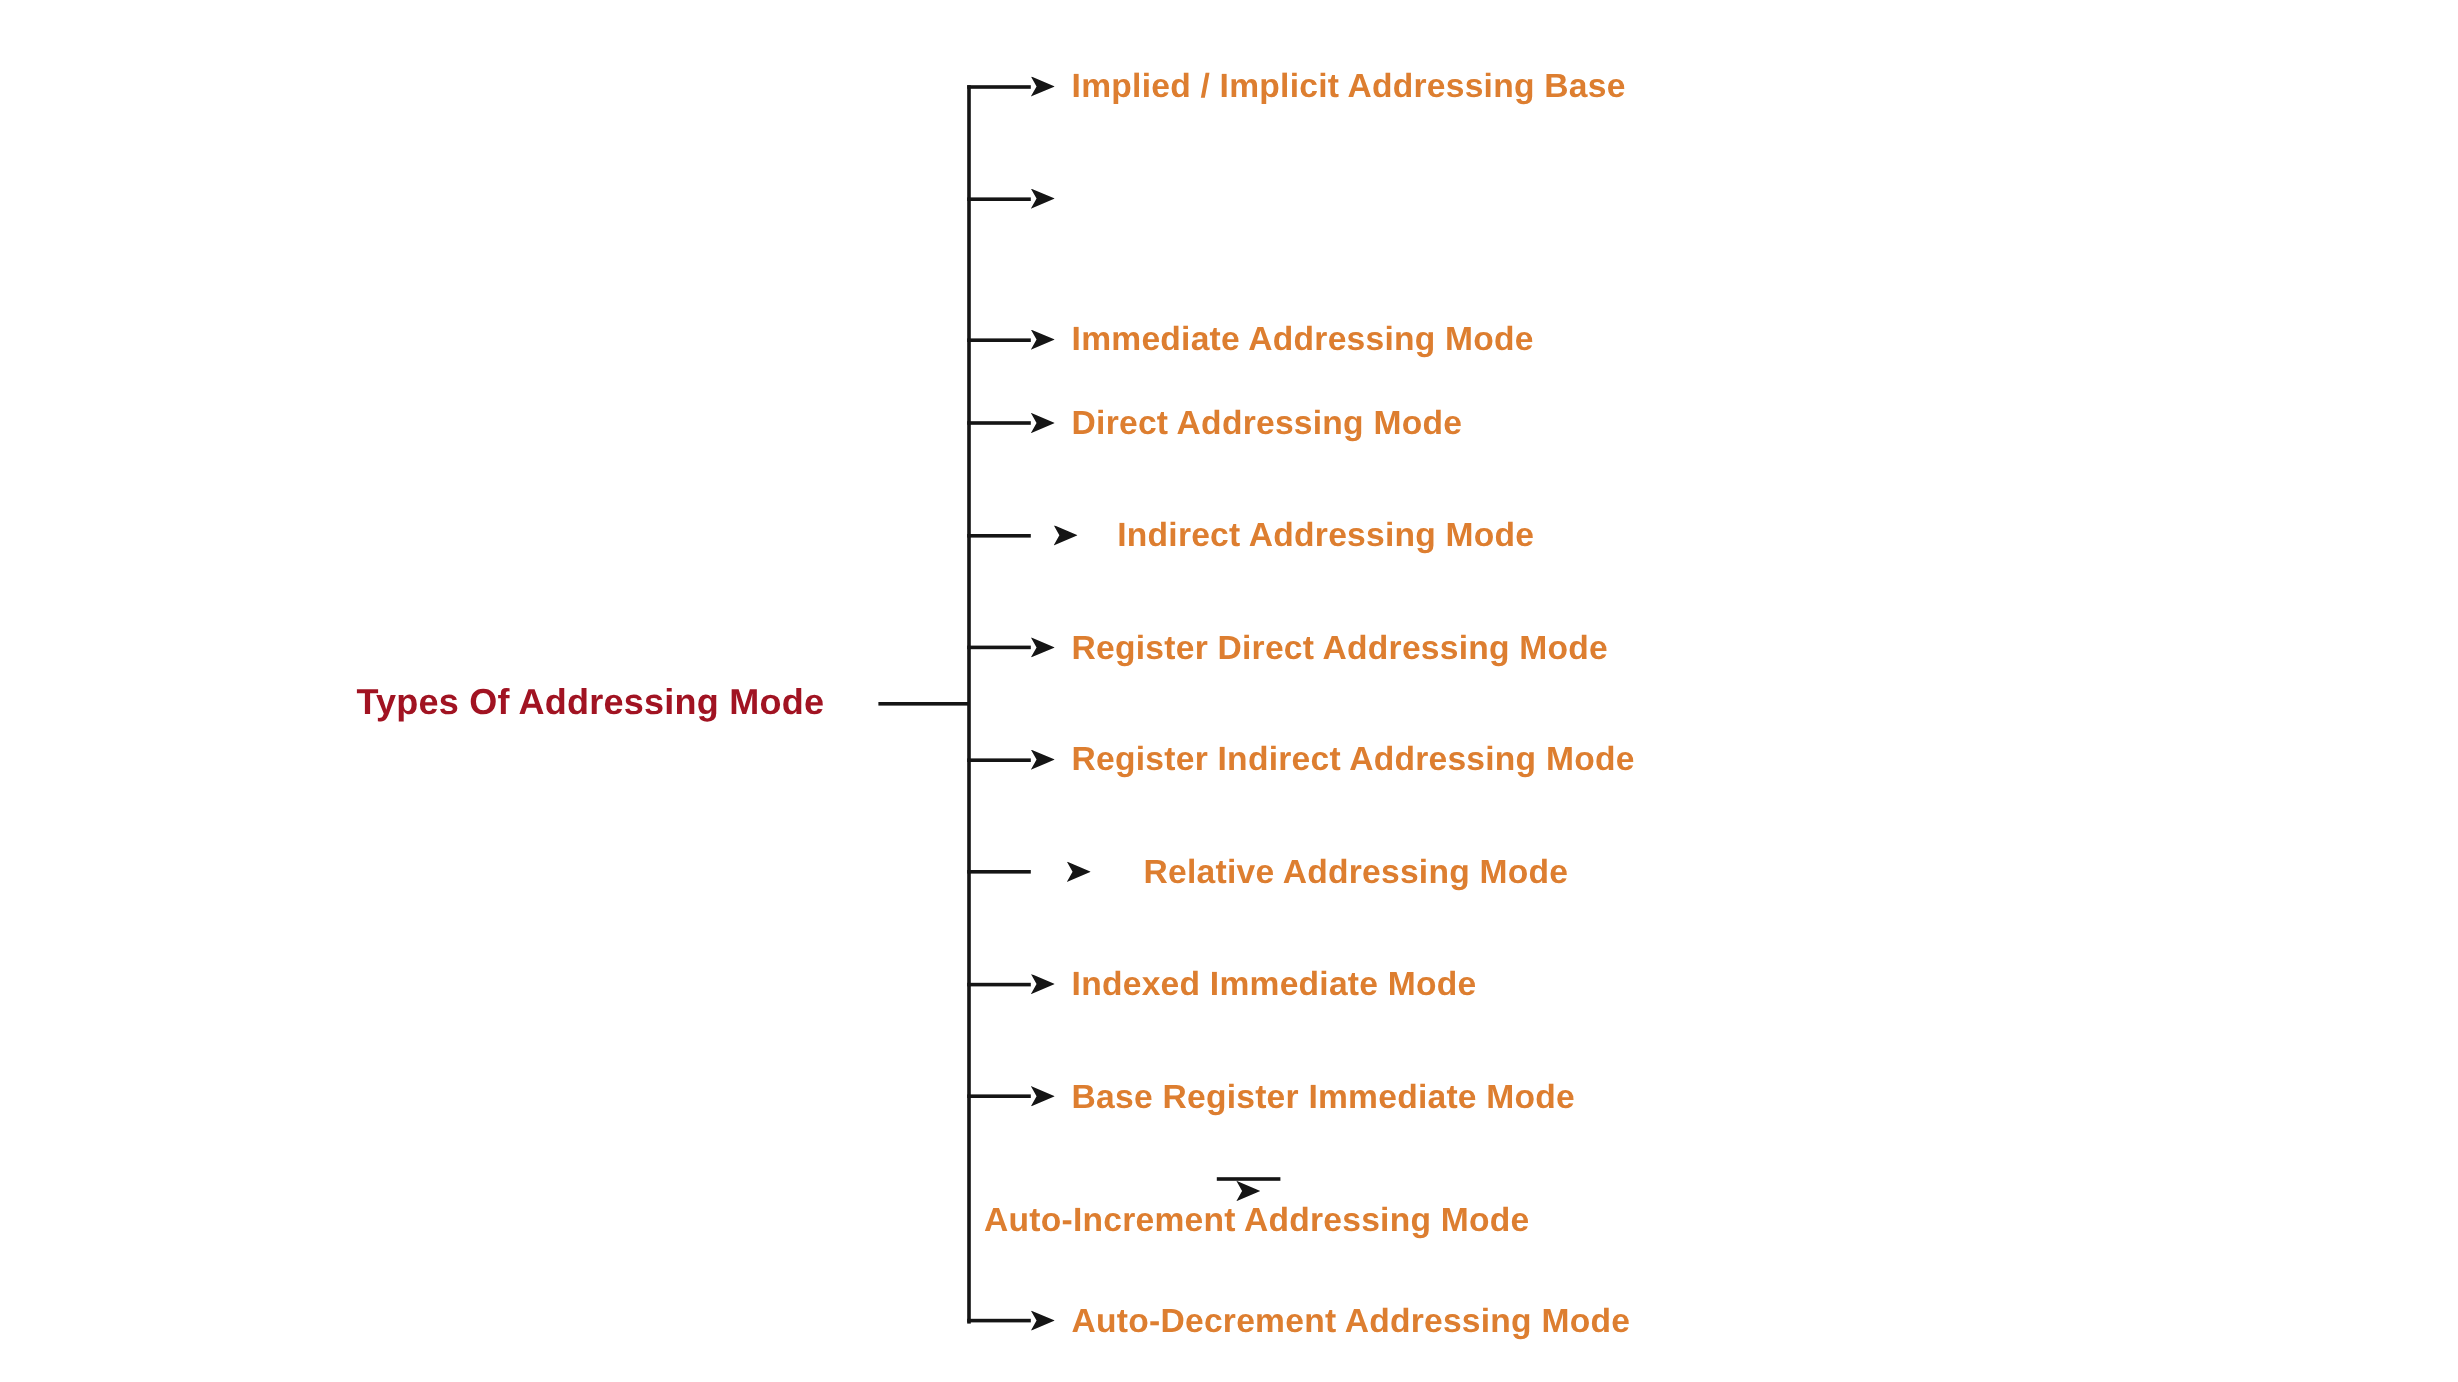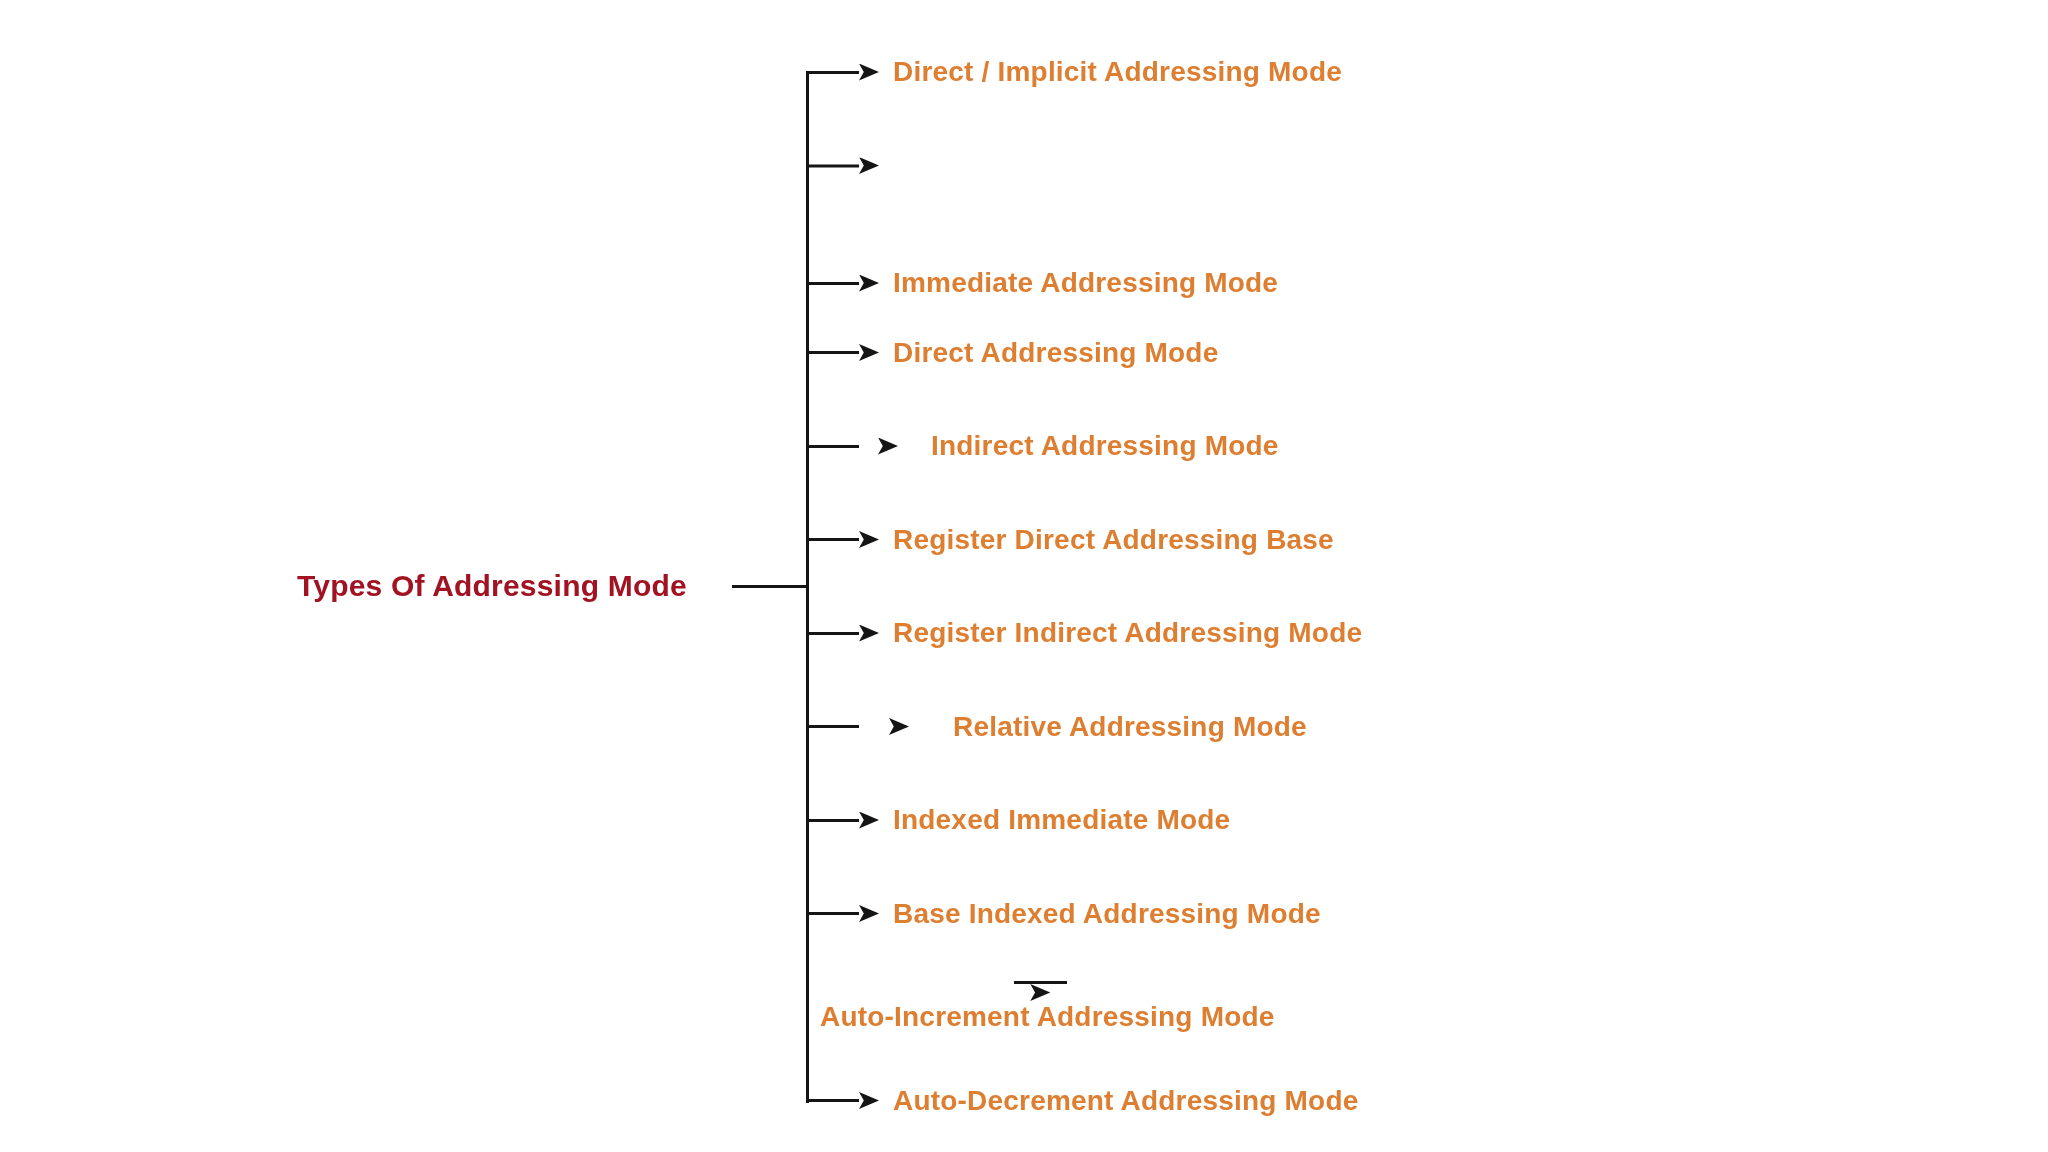--- a/index.html
+++ b/index.html
@@ -85,21 +85,21 @@
   <div class="root-label">Types Of Addressing Mode</div>
 
   <div class="root-connector"></div>
 
   <div class="trunk"></div>
 
   <div id="branches">
       <div class="branch" style="top: 72px;">
       <span class="branch-line"></span>
       <span class="arrowhead"></span>
-      <span class="branch-label">Direct / Implicit Addressing Mode</span>
+      <span class="branch-label">Implied / Implicit Addressing Base</span>
     </div>
       <div class="branch" style="top: 165.5px;">
       <span class="branch-line"></span>
       <span class="arrowhead"></span>
     </div>
       <div class="branch" style="top: 259px; margin-top: 24px;">
       <span class="branch-line"></span>
       <span class="arrowhead"></span>
       <span class="branch-label">Immediate Addressing Mode</span>
     </div>
@@ -109,41 +109,41 @@
       <span class="branch-label">Direct Addressing Mode</span>
     </div>
       <div class="branch" style="top: 446px; gap: 19px;">
       <span class="branch-line"></span>
       <span class="arrowhead"></span>
       <span class="branch-label">Indirect Addressing Mode</span>
     </div>
       <div class="branch" style="top: 539.5px;">
       <span class="branch-line"></span>
       <span class="arrowhead"></span>
-      <span class="branch-label">Register Direct Addressing Base</span>
+      <span class="branch-label">Register Direct Addressing Mode</span>
     </div>
       <div class="branch" style="top: 633px;">
       <span class="branch-line"></span>
       <span class="arrowhead"></span>
       <span class="branch-label">Register Indirect Addressing Mode</span>
     </div>
       <div class="branch" style="top: 726.5px; gap: 30px;">
       <span class="branch-line"></span>
       <span class="arrowhead"></span>
       <span class="branch-label">Relative Addressing Mode</span>
     </div>
       <div class="branch" style="top: 820px;">
       <span class="branch-line"></span>
       <span class="arrowhead"></span>
       <span class="branch-label">Indexed Immediate Mode</span>
     </div>
       <div class="branch" style="top: 913.5px;">
       <span class="branch-line"></span>
       <span class="arrowhead"></span>
-      <span class="branch-label">Base Indexed Addressing Mode</span>
+      <span class="branch-label">Base Register Immediate Mode</span>
     </div>
       <div class="branch" style="top: 1007px; flex-direction: column;">
       <span class="branch-line"></span>
       <span class="arrowhead"></span>
       <span class="branch-label">Auto-Increment Addressing Mode</span>
     </div>
       <div class="branch" style="top: 1100.5px;">
       <span class="branch-line"></span>
       <span class="arrowhead"></span>
       <span class="branch-label">Auto-Decrement Addressing Mode</span>

